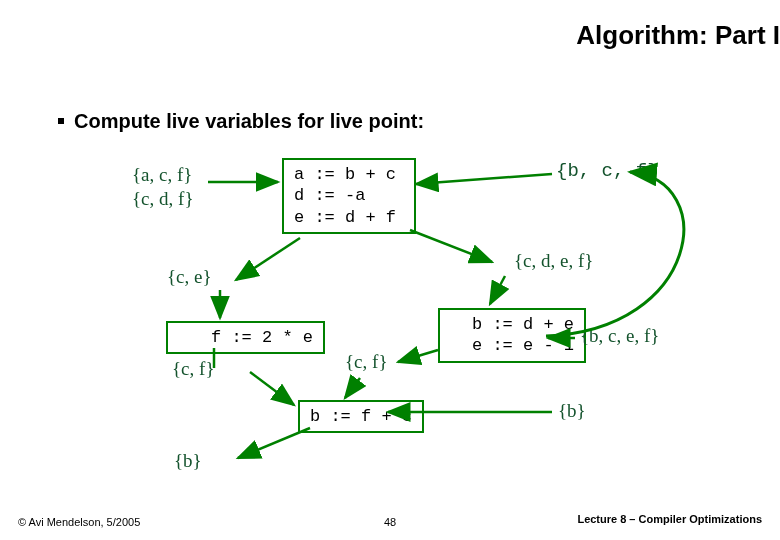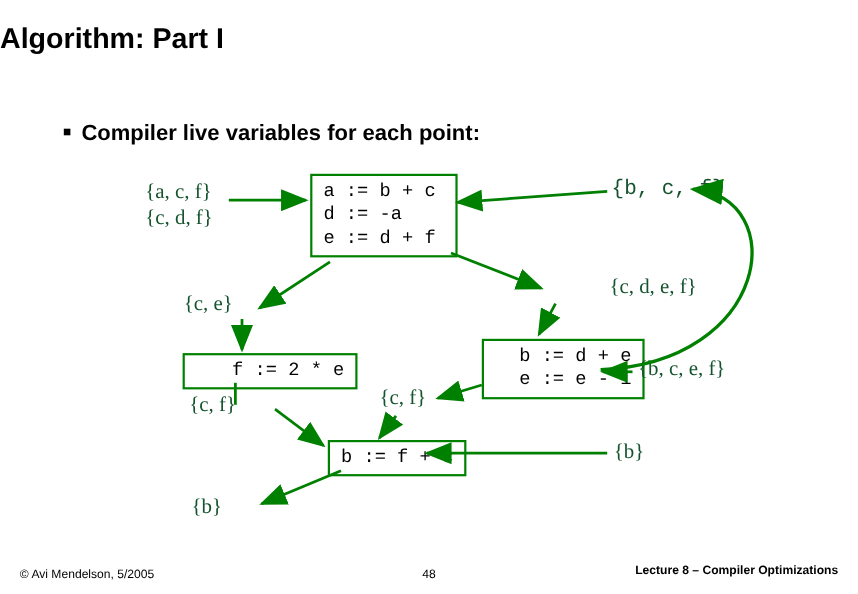--- a/index.html
+++ b/index.html
@@ -6,21 +6,21 @@
     margin: 0;
     padding: 0;
     width: 780px;
     height: 540px;
     background: #fff;
     font-family: Arial, Helvetica, sans-serif;
     position: relative;
     overflow: hidden;
   }
   .title {
-    text-align: left;
+    text-align: right;
     font-size: 26px;
     font-weight: bold;
     margin-top: 20px;
   }
   .bullet-row {
     position: absolute;
     left: 58px;
     top: 110px;
     font-size: 20px;
     font-weight: bold;
@@ -79,35 +79,35 @@
     width: 780px; height: 540px;
     pointer-events: none;
   }
 </style>
 </head>
 <body>
 
 <div class="title">Algorithm: Part I</div>
 
 <div class="bullet-row">
-  <span class="bullet-dot"></span><span>Compiler live variables for each point:</span>
+  <span class="bullet-dot"></span><span>Compute live variables for live point:</span>
 </div>
 
 <div class="node" style="left:282px; top:158px; width:110px;">a := b + c
 d := -a
 e := d + f</div>
 <div class="node" style="left:166px; top:321px;padding-left:43px;">f := 2 * e</div>
 <div class="node" style="left:438px; top:308px;padding-left:32px;">b := d + e
 e := e - 1</div>
 <div class="node" style="left:298px; top:400px;">b := f + c</div>
 
 <div class="label" style="left:132px; top:164px;">{a, c, f}</div>
 <div class="label" style="left:132px; top:188px;">{c, d, f}</div>
 <div class="label" style="left:556px; top:160px;font-family:Liberation Mono, monospace;">{b, c, f}</div>
-<div class="label" style="left:514px; top:250px;margin-left:40px;">{c, d, e, f}</div>
+<div class="label" style="left:514px; top:250px;">{c, d, e, f}</div>
 <div class="label" style="left:167px; top:266px;">{c, e}</div>
 <div class="label" style="left:345px; top:351px;">{c, f}</div>
 <div class="label" style="left:172px; top:358px;">{c, f}</div>
 <div class="label" style="left:580px; top:325px;">{b, c, e, f}</div>
 <div class="label" style="left:558px; top:400px;">{b}</div>
 <div class="label" style="left:174px; top:450px;">{b}</div>
 
 <svg class="edges">
   <defs>
     <marker id="arr" markerWidth="10" markerHeight="8" refX="9" refY="4" orient="auto">

